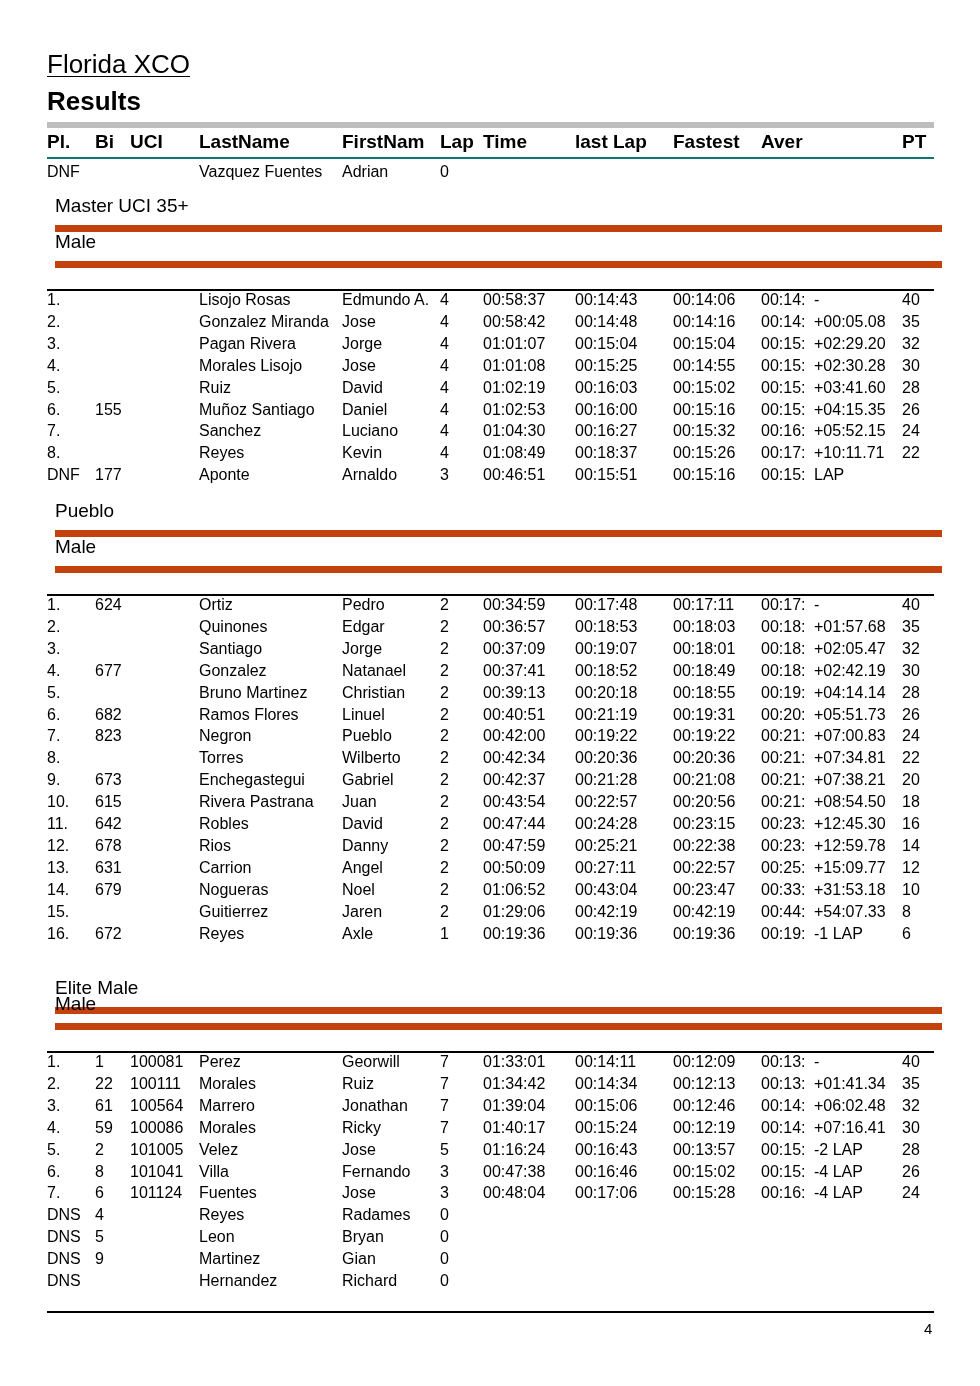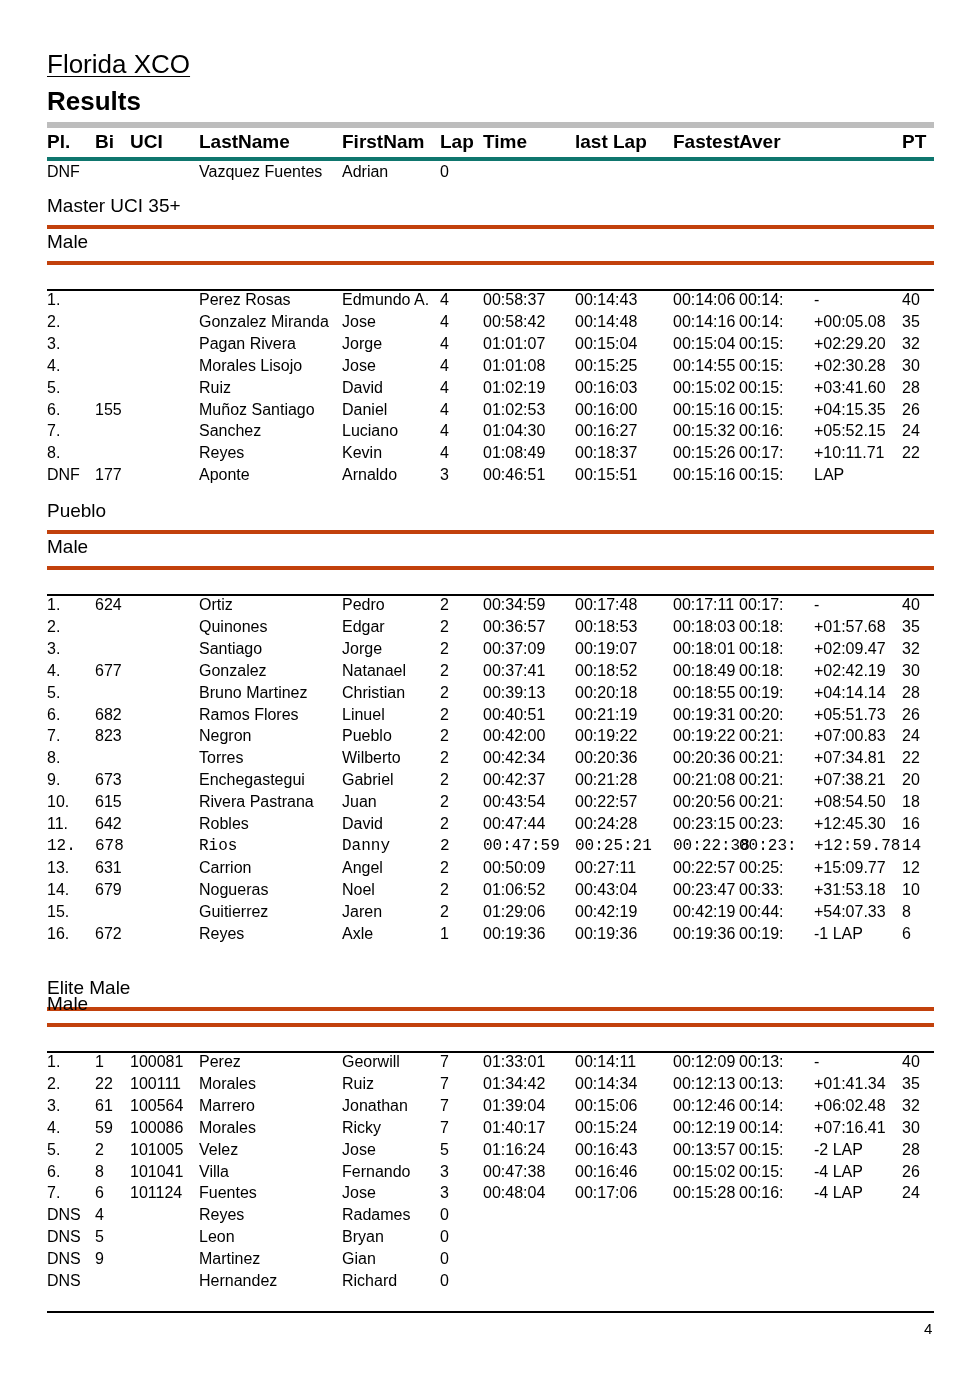--- a/index.html
+++ b/index.html
@@ -13,43 +13,43 @@
       font-size: 26px; text-decoration: underline; text-underline-offset: 3px;
       text-decoration-thickness: 1px; line-height: 34px;
     }
     .doc-subtitle {
       position: absolute; top: 84px; left: 0;
       font-size: 26px; font-weight: bold; line-height: 34px;
     }
     .gray-bar { position: absolute; top: 122px; left: 0; width: 887px; height: 6px; background: #bdbdbd; }
     .header-row {
       position: absolute; top: 131px; left: 0; width: 887px; height: 26px;
-      border-bottom: 4px solid #0f766e; font-weight: bold; font-size: 19px;
+      border-bottom: 2px solid #0f766e; font-weight: bold; font-size: 19px;
     }
     .cell { position: absolute; white-space: nowrap; }
     .c-pl { left: 0; }
     .c-bib { left: 48px; }
     .c-uci { left: 83px; }
     .c-last { left: 152px; }
     .c-first { left: 295px; }
     .c-lap { left: 393px; }
     .c-time { left: 436px; }
     .c-lastlap { left: 528px; }
     .c-fast { left: 626px; }
-    .c-aver { left: 692px; text-align: right; }
+    .c-aver { left: 714px; text-align: right; }
     .c-gap { left: 767px; }
     .c-pt { left: 855px; }
     .header-row .c-pt { left: 855px; }
     .row {
       position: absolute; left: 0; width: 887px; height: 22px;
       font-size: 16px; line-height: 22px;
     }
     .section-title {
-      position: absolute; left: 0; width: 887px; height: 34px;
-      font-size: 19px; line-height: 30px; border-bottom: 4px solid #c2410c;
+      position: absolute; left: 8px; width: 887px; height: 34px;
+      font-size: 19px; line-height: 30px; border-bottom: 7px solid #c2410c;
     }
     .sep { position: absolute; left: 0; width: 887px; height: 0; border-top: 2px solid #000; }
     .page-num { position: absolute; left: 877px; top: 1320px; font-size: 15px; }
   </style>
 </head>
 <body>
 
 <div class="page">
   <div class="doc-title">Florida XCO</div>
   <div class="doc-subtitle">Results</div>
@@ -84,21 +84,21 @@
         <span class="cell c-gap"></span>
         <span class="cell c-pt"></span>
       </div>
       <div class="section-title" style="top: 191px;">Master UCI 35+</div>
       <div class="section-title" style="top: 227px;">Male</div>
       <div class="sep" style="top: 289px;"></div>
       <div class="row" style="top: 289px;">
         <span class="cell c-pl">1.</span>
         <span class="cell c-bib"></span>
         <span class="cell c-uci"></span>
-        <span class="cell c-last">Perez Rosas</span>
+        <span class="cell c-last">Lisojo Rosas</span>
         <span class="cell c-first">Edmundo A.</span>
         <span class="cell c-lap">4</span>
         <span class="cell c-time">00:58:37</span>
         <span class="cell c-lastlap">00:14:43</span>
         <span class="cell c-fast">00:14:06</span>
         <span class="cell c-aver">00:14:</span>
         <span class="cell c-gap">-</span>
         <span class="cell c-pt">40</span>
       </div>
       <div class="row" style="top: 311px;">
@@ -248,21 +248,21 @@
         <span class="cell c-pl">3.</span>
         <span class="cell c-bib"></span>
         <span class="cell c-uci"></span>
         <span class="cell c-last">Santiago</span>
         <span class="cell c-first">Jorge</span>
         <span class="cell c-lap">2</span>
         <span class="cell c-time">00:37:09</span>
         <span class="cell c-lastlap">00:19:07</span>
         <span class="cell c-fast">00:18:01</span>
         <span class="cell c-aver">00:18:</span>
-        <span class="cell c-gap">+02:09.47</span>
+        <span class="cell c-gap">+02:05.47</span>
         <span class="cell c-pt">32</span>
       </div>
       <div class="row" style="top: 660px;">
         <span class="cell c-pl">4.</span>
         <span class="cell c-bib">677</span>
         <span class="cell c-uci"></span>
         <span class="cell c-last">Gonzalez</span>
         <span class="cell c-first">Natanael</span>
         <span class="cell c-lap">2</span>
         <span class="cell c-time">00:37:41</span>
@@ -363,21 +363,21 @@
         <span class="cell c-last">Robles</span>
         <span class="cell c-first">David</span>
         <span class="cell c-lap">2</span>
         <span class="cell c-time">00:47:44</span>
         <span class="cell c-lastlap">00:24:28</span>
         <span class="cell c-fast">00:23:15</span>
         <span class="cell c-aver">00:23:</span>
         <span class="cell c-gap">+12:45.30</span>
         <span class="cell c-pt">16</span>
       </div>
-      <div class="row" style="top: 835px; font-family: Liberation Mono, monospace;">
+      <div class="row" style="top: 835px;">
         <span class="cell c-pl">12.</span>
         <span class="cell c-bib">678</span>
         <span class="cell c-uci"></span>
         <span class="cell c-last">Rios</span>
         <span class="cell c-first">Danny</span>
         <span class="cell c-lap">2</span>
         <span class="cell c-time">00:47:59</span>
         <span class="cell c-lastlap">00:25:21</span>
         <span class="cell c-fast">00:22:38</span>
         <span class="cell c-aver">00:23:</span>

